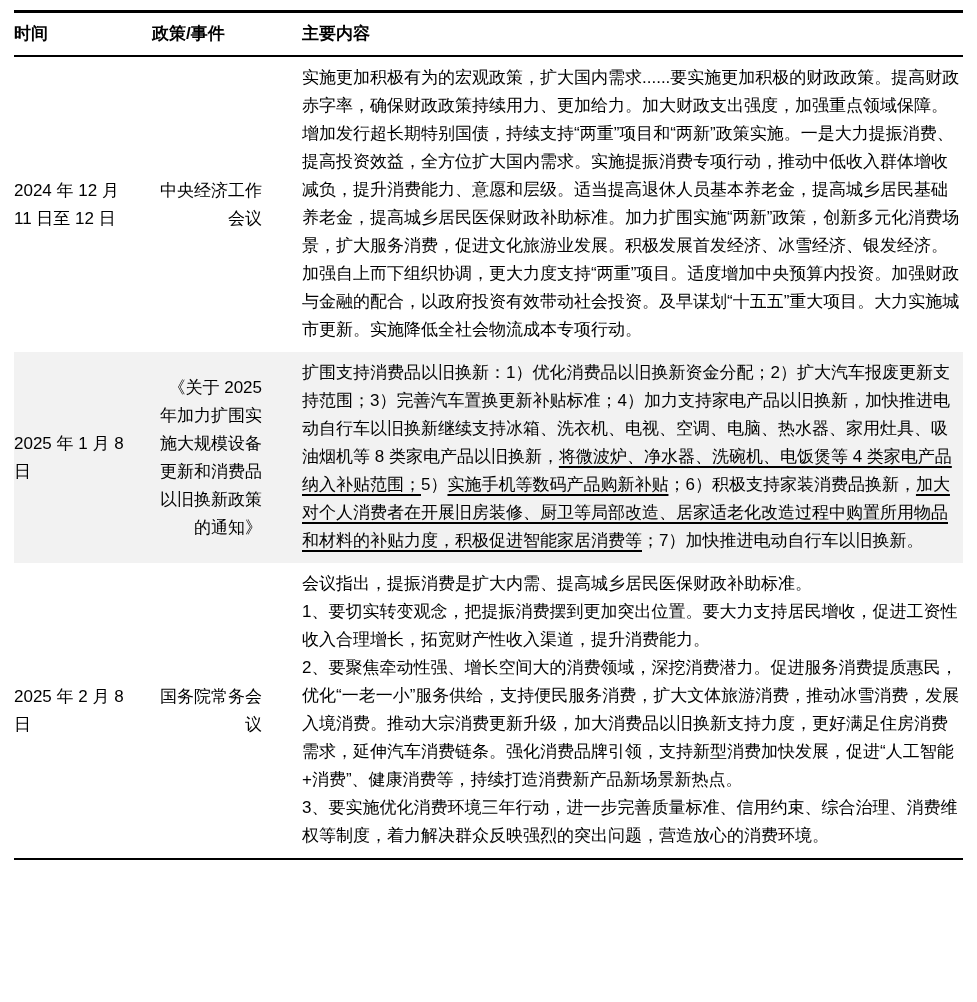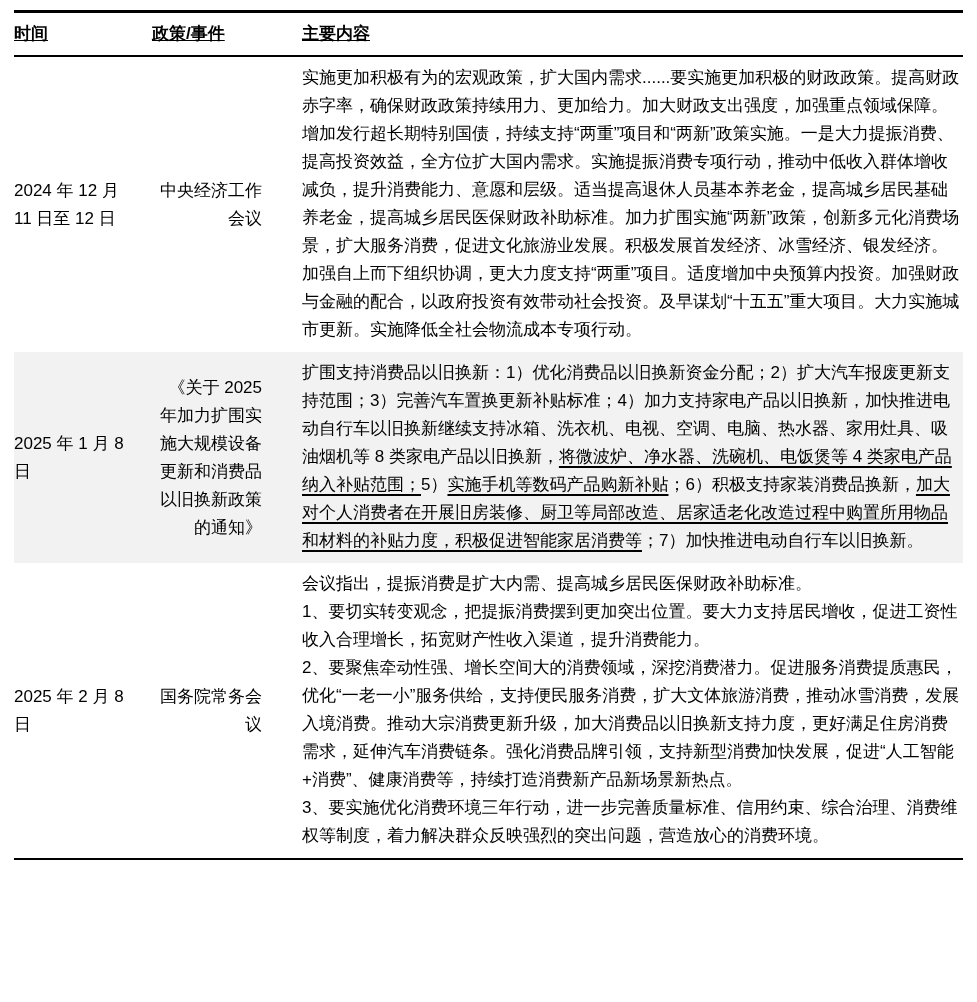--- a/index.html
+++ b/index.html
@@ -29,21 +29,20 @@
   col.c-policy { width: 150px; }
   col.c-main   { width: 661px; }
 
   th {
     text-align: left;
     font-size: 17px;
     font-weight: bold;
     padding: 9px 0 10px 0;
     border-bottom: 2px solid #000;
     white-space: nowrap;
-    text-decoration: underline;
   }
 
   td {
     font-size: 17px;
     line-height: 28px;
     vertical-align: middle;
     padding: 0;
   }
   tr.shaded td { background: #f2f2f2; }
 

